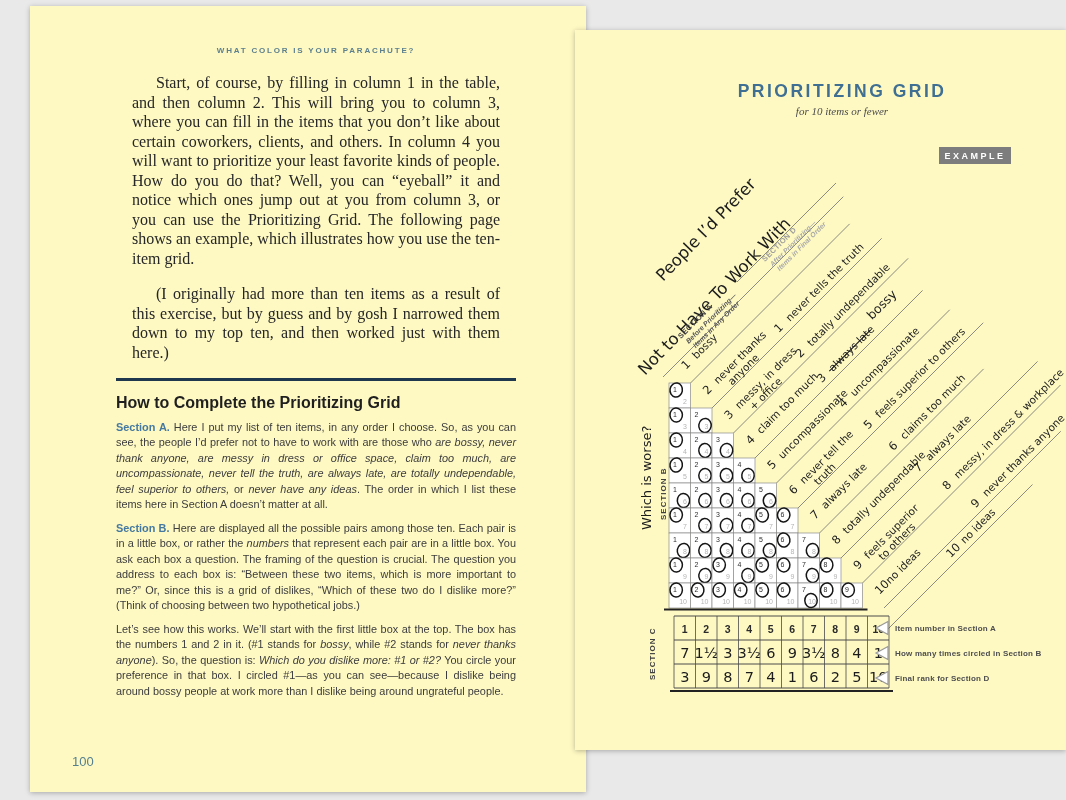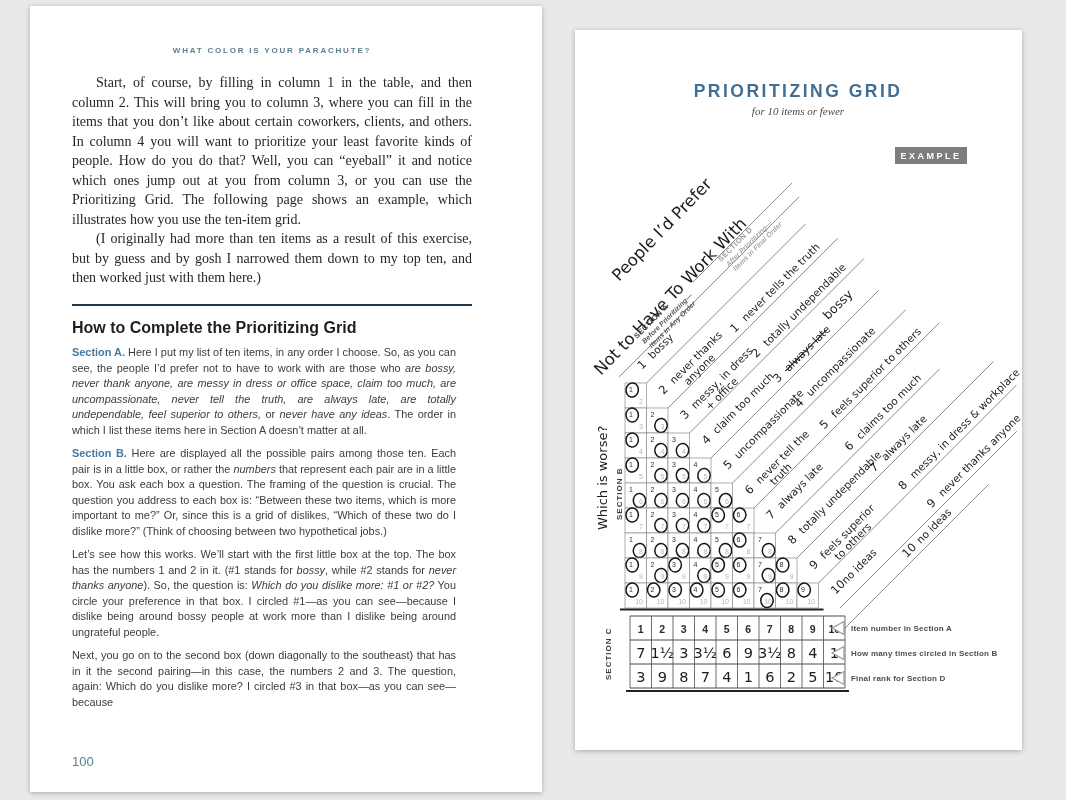--- a/index.html
+++ b/index.html
@@ -1,31 +1,31 @@
 <!DOCTYPE html>
 <html><head>
 <meta charset="utf-8">
 <style>
   html,body{margin:0;padding:0;}
   body{width:1066px;height:800px;background:#e9e9e9;position:relative;overflow:hidden;
        font-family:"Liberation Sans",sans-serif;}
-  .page{position:absolute;background:#ffffff;box-shadow:0 1px 5px rgba(0,0,0,.28);}
+  .page{position:absolute;background:#fef9c3;box-shadow:0 1px 5px rgba(0,0,0,.28);padding-left:44px;}
   .page-left{left:30px;top:6px;width:512px;height:786px;overflow:hidden;}
   .page-right{left:575px;top:30px;width:447px;height:720px;}
   .col{margin:0 70px 0 42px;width:400px;position:relative;}
   .running-header{margin-top:40px;text-align:center;font-size:8px;font-weight:bold;
        letter-spacing:1.8px;color:#5d808e;}
-  .serif{font-family:"Liberation Serif",serif;font-size:14px;line-height:19.5px;
-       text-align:justify;color:#262626;margin:0;text-indent:24px;}
+  .serif{font-family:"Liberation Serif",serif;font-size:16px;line-height:19.5px;
+       text-align:justify;color:#262626;margin:16px;text-indent:24px;}
   .serif.first{margin-top:18px;}
   .rule{height:2.5px;background:#20384e;margin-top:16px;}
   h3.howto{font-family:"Liberation Sans",sans-serif;font-size:16px;color:#1f1f1f;
        margin:13px 0 4px 0;}
   .sans{font-size:10.9px;line-height:15.5px;text-align:justify;color:#3c3c3c;
-       margin:8px 16px 0 0;letter-spacing:0;}
+       margin:8px 0 0 0;letter-spacing:0;}
   .sans .it{font-style:italic;}
   .sans .lead{color:#4579a0;font-weight:bold;}
   .pageno{position:absolute;left:42px;top:748px;font-size:13px;color:#55808f;}
   
   svg text{font-family:"Liberation Sans",sans-serif;}
   .t-title{font-size:17.5px;font-weight:bold;letter-spacing:2.5px;fill:#3f6f92;}
   .t-sub{font-family:"Liberation Serif",serif;font-style:italic;font-size:11px;fill:#4a4a4a;}
   .t-badge{font-size:9px;font-weight:bold;letter-spacing:2.5px;fill:#ffffff;}
   .hand{font-family:"DejaVu Sans",sans-serif;fill:#1c1c1c;}
   .hw-title{font-size:16.5px;}
@@ -49,21 +49,20 @@
 <div class="page page-left">
   <div class="col">
     <div class="running-header">WHAT COLOR IS YOUR PARACHUTE?</div>
     <p class="serif first"><span>Start, of course, by filling in column 1 in the table, and then column 2. This will bring you to column 3, where you can fill in the items that you don’t like about certain coworkers, clients, and others. In column 4 you will want to prioritize your least favorite kinds of people. How do you do that? Well, you can “eyeball” it and notice which ones jump out at you from column 3, or you can use the Prioritizing Grid. The following page shows an example, which illustrates how you use the ten-item grid.</span></p>
     <p class="serif"><span>(I originally had more than ten items as a result of this exercise, but by guess and by gosh I narrowed them down to my top ten, and then worked just with them here.)</span></p>
     <div class="rule"></div>
     <h3 class="howto">How to Complete the Prioritizing Grid</h3>
     <p class="sans"><span class="lead">Section A.</span><span> Here I put my list of ten items, in any order I choose. So, as you can see, the people I’d prefer not to have to work with are those who </span><span class="it">are bossy, never thank anyone, are messy in dress or office space, claim too much, are uncompassionate, never tell the truth, are always late, are totally undependable, feel superior to others,</span><span> or </span><span class="it">never have any ideas</span><span>. The order in which I list these items here in Section A doesn’t matter at all.</span></p>
     <p class="sans"><span class="lead">Section B.</span><span> Here are displayed all the possible pairs among those ten. Each pair is in a little box, or rather the </span><span class="it">numbers</span><span> that represent each pair are in a little box. You ask each box a question. The framing of the question is crucial. The question you address to each box is: “Between these two items, which is more important to me?” Or, since this is a grid of dislikes, “Which of these two do I dislike more?” (Think of choosing between two hypothetical jobs.)</span></p>
     <p class="sans"><span>Let’s see how this works. We’ll start with the first little box at the top. The box has the numbers 1 and 2 in it. (#1 stands for </span><span class="it">bossy</span><span>, while #2 stands for </span><span class="it">never thanks anyone</span><span>). So, the question is: </span><span class="it">Which do you dislike more: #1 or #2?</span><span> You circle your preference in that box. I circled #1—as you can see—because I dislike being around bossy people at work more than I dislike being around ungrateful people.</span></p>
-    <p class="sans"><span>Next, you go on to the second box (down diagonally to the southeast) that has in it the second pairing—in this case, the numbers 2 and 3. The question, again: Which do you dislike more? I circled #3 in that box—as you can see—because</span></p>
   </div>
   <div class="pageno">100</div>
 </div>
 
 <div class="page page-right">
   <svg id="gridsvg" width="447" height="735" viewBox="0 0 447 735">
       <text class="t-title" transform="translate(223,67)" text-anchor="middle">PRIORITIZING GRID</text>
       <text class="t-sub" transform="translate(223,85)" text-anchor="middle">for 10 items or fewer</text>
       <rect x="320" y="117" width="72" height="17" fill="#7d7d7d"></rect>
       <text class="t-badge" transform="translate(356,129)" text-anchor="middle">EXAMPLE</text>

